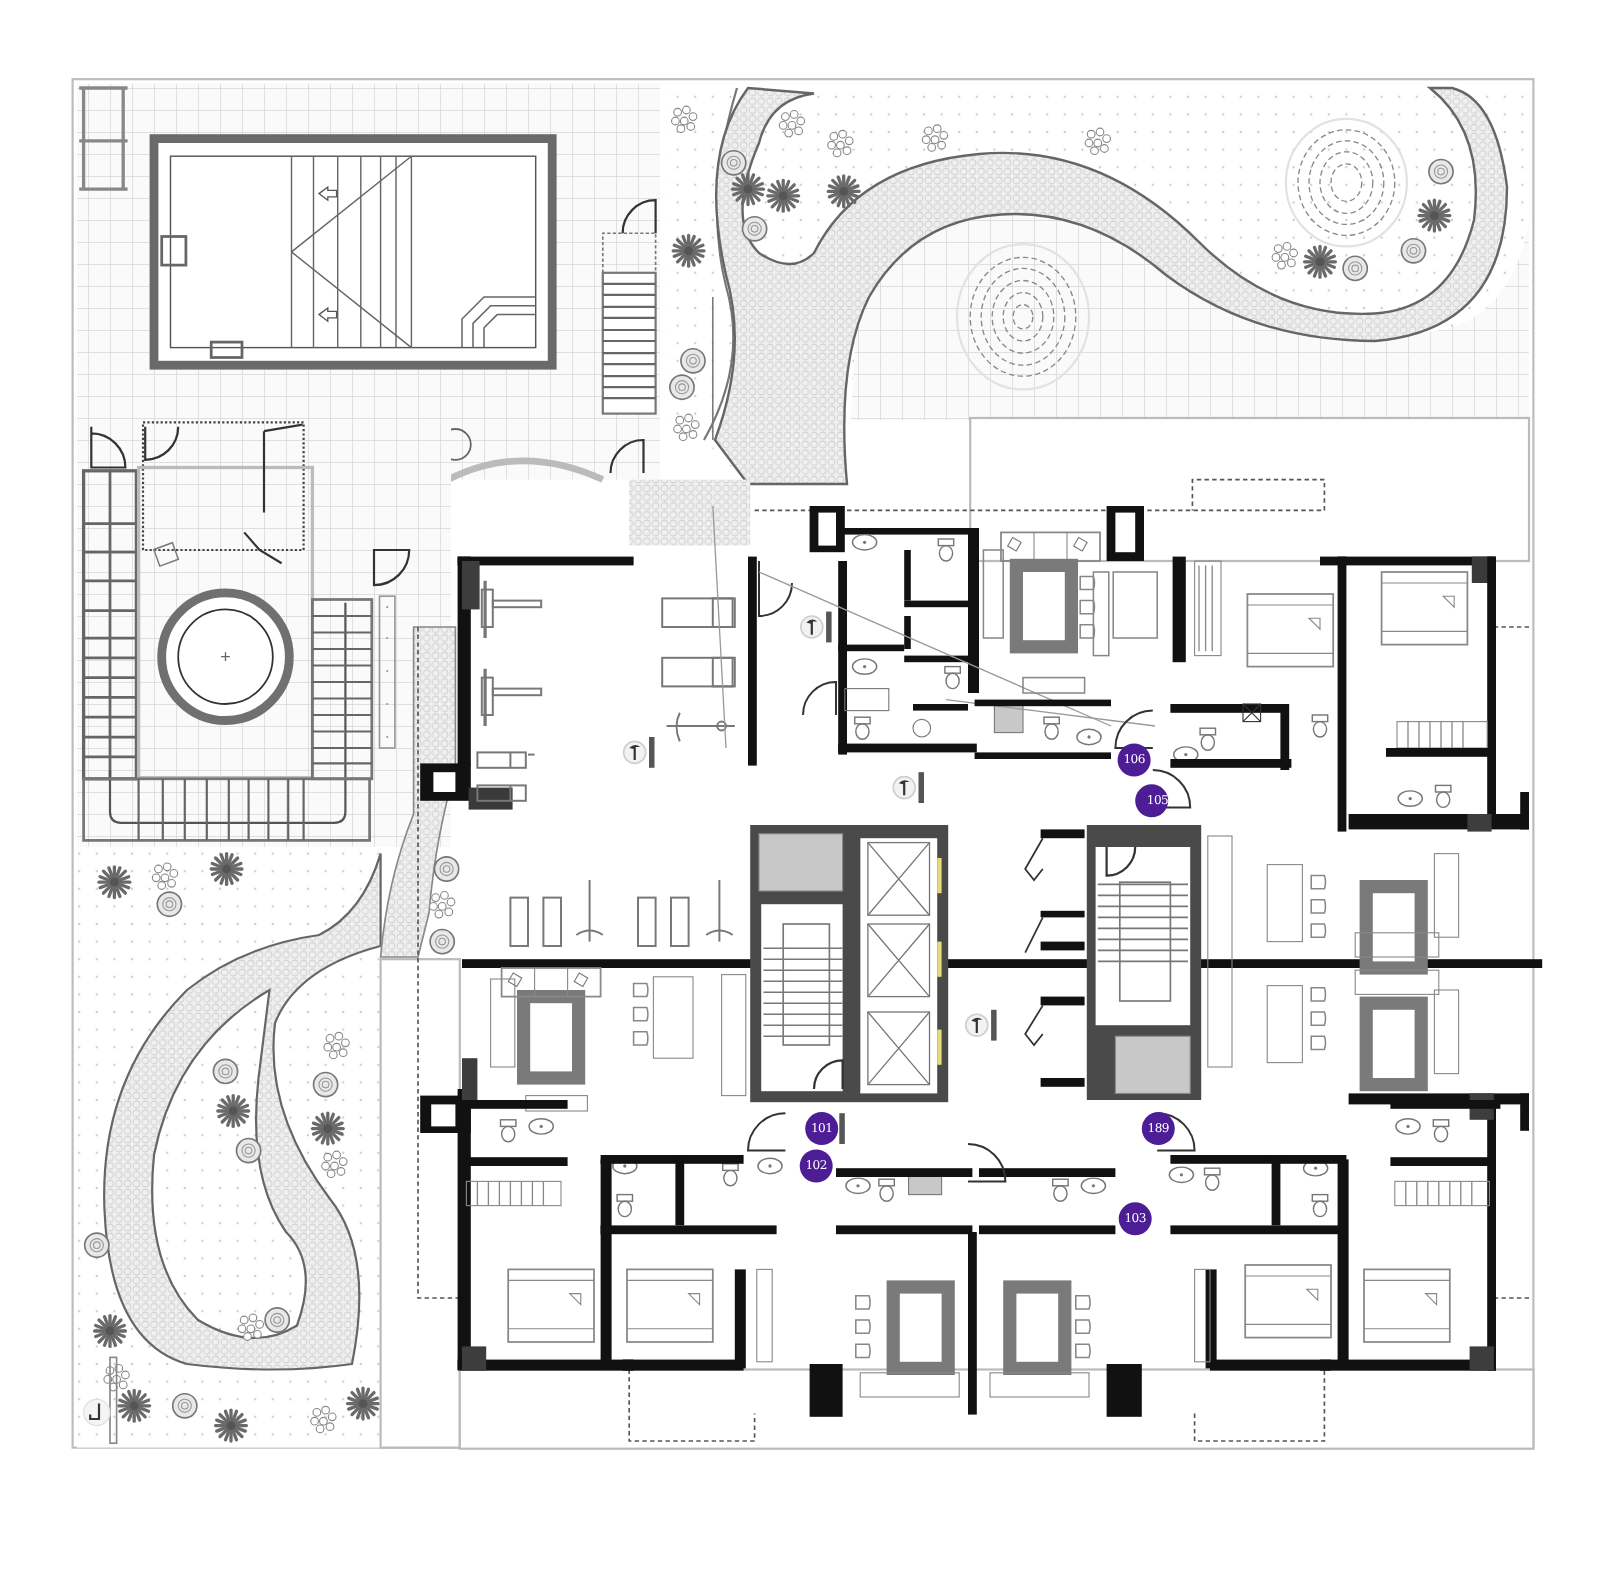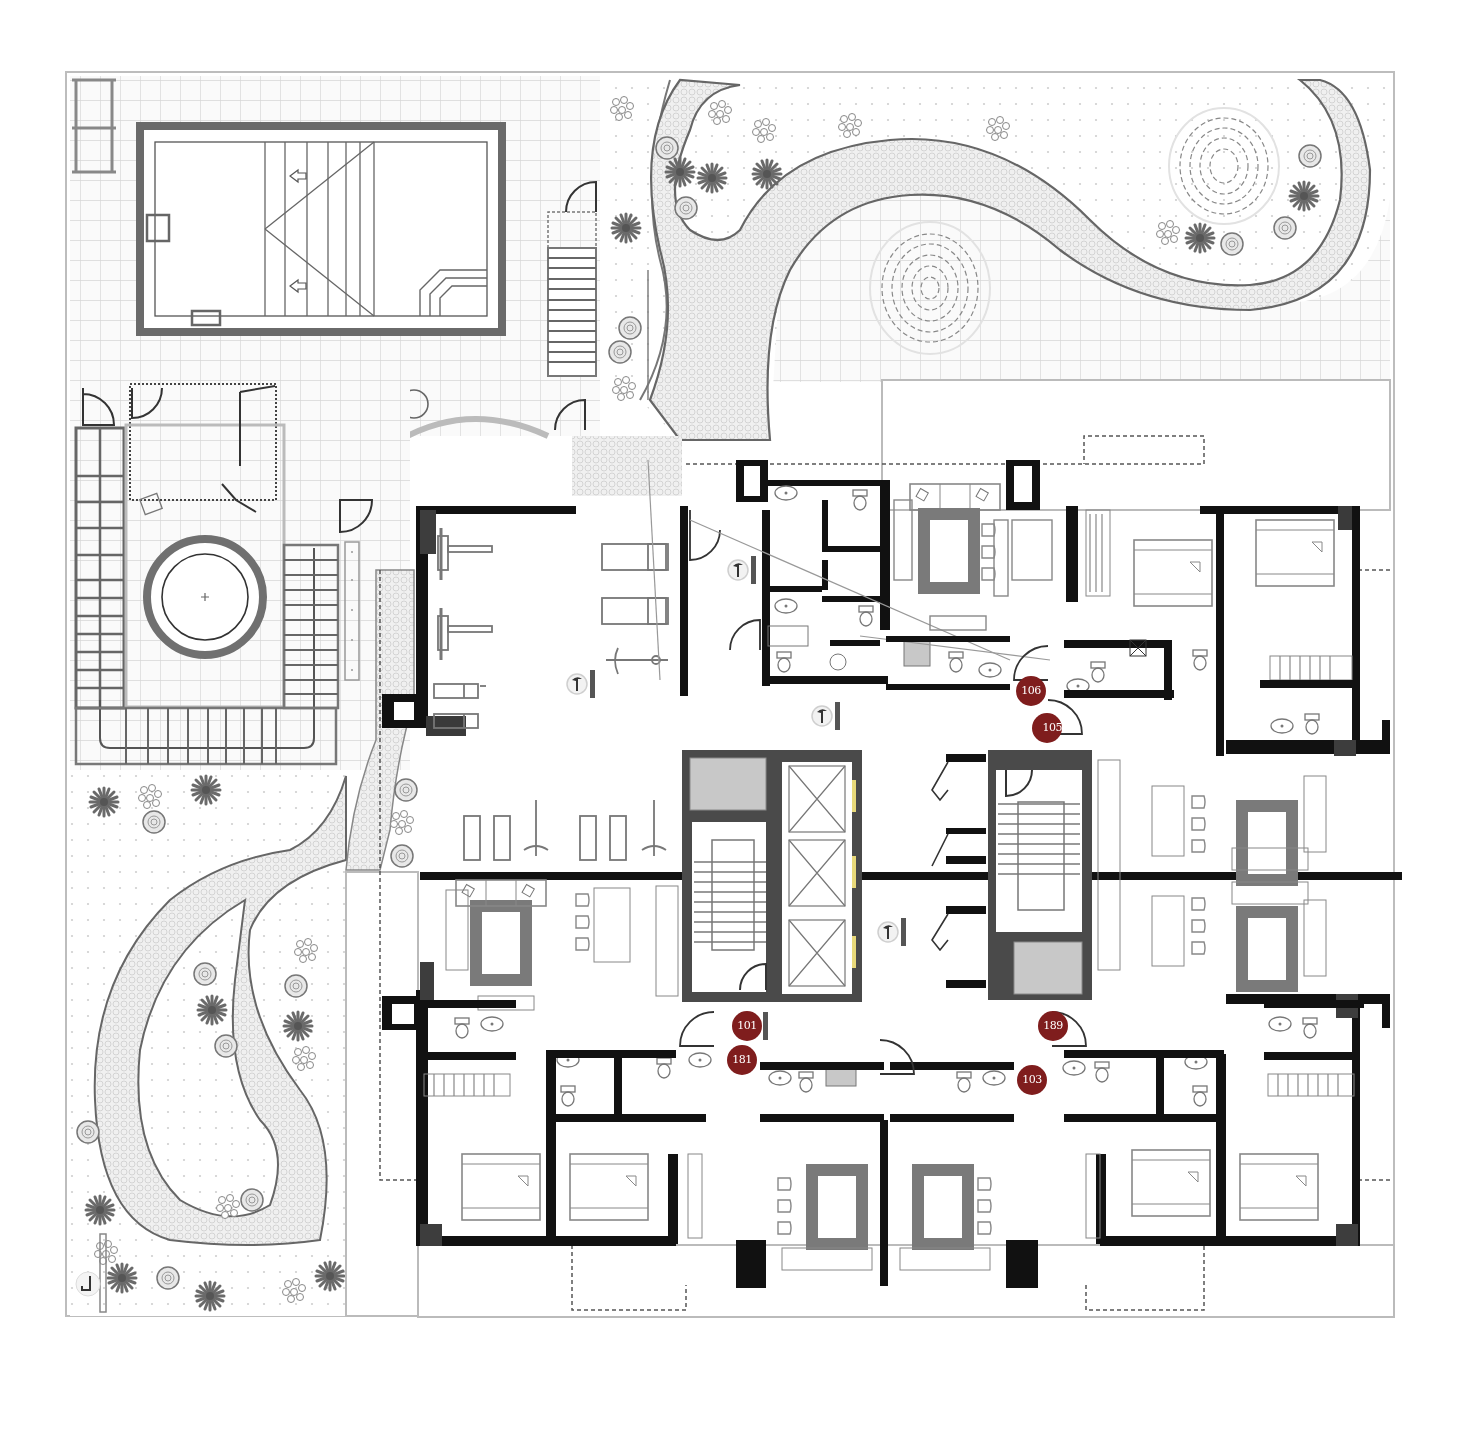--- a/index.html
+++ b/index.html
@@ -1,20 +1,20 @@
 <!DOCTYPE html>
 <html><head>
   <meta charset="utf-8">
   <style>
     html, body { margin: 0; padding: 0; background: #ffffff; }
     body { width: 1474px; height: 1440px; position: relative; overflow: hidden;
            font-family: "DejaVu Serif", serif; }
     #plan { position: absolute; left: 0; top: 0; width: 1474px; height: 1440px; }
     .unit-badge { position: absolute; width: 30px; height: 30px; border-radius: 50%;
-                  background: #7f1d1d; color: #ffffff; font-family: "DejaVu Serif", serif;
+                  background: #4c1d95; color: #ffffff; font-family: "DejaVu Serif", serif;
                   font-size: 11px; line-height: 30px; text-align: center; letter-spacing: -0.5px; }
   </style>
 </head>
 <body>
 
 <svg id="plan" viewBox="0 0 1474 1440" xmlns="http://www.w3.org/2000/svg">
   <defs>
     <pattern id="grid" width="20" height="20" patternUnits="userSpaceOnUse">
       <rect width="20" height="20" fill="#fafafa"></rect>
       <path d="M20 0 L0 0 0 20" fill="none" stroke="#d6d6d6" stroke-width="1.3"></path>
@@ -668,15 +668,15 @@
       <path d="M714,1012 A34,34 0 0 0 680,1046 L714,1046"></path>
       <path d="M1052,1012 A34,34 0 0 1 1086,1046 L1052,1046"></path>
       <path d="M880,1040 A34,34 0 0 1 914,1074 L880,1074"></path>
     </g>
   </g>
 </svg>
 
 <div class="unit-badge" style="left:1016px;top:676px;">106</div>
 <div class="unit-badge" style="left:1032px;top:713px;text-align:right;">105</div>
 <div class="unit-badge" style="left:732px;top:1011px;">101</div>
-<div class="unit-badge" style="left:727px;top:1045px;">181</div>
+<div class="unit-badge" style="left:727px;top:1045px;">102</div>
 <div class="unit-badge" style="left:1038px;top:1011px;">189</div>
-<div class="unit-badge" style="left:1017px;top:1065px;">103</div>
+<div class="unit-badge" style="left:1017px;top:1093px;">103</div>
 
 </body></html>

